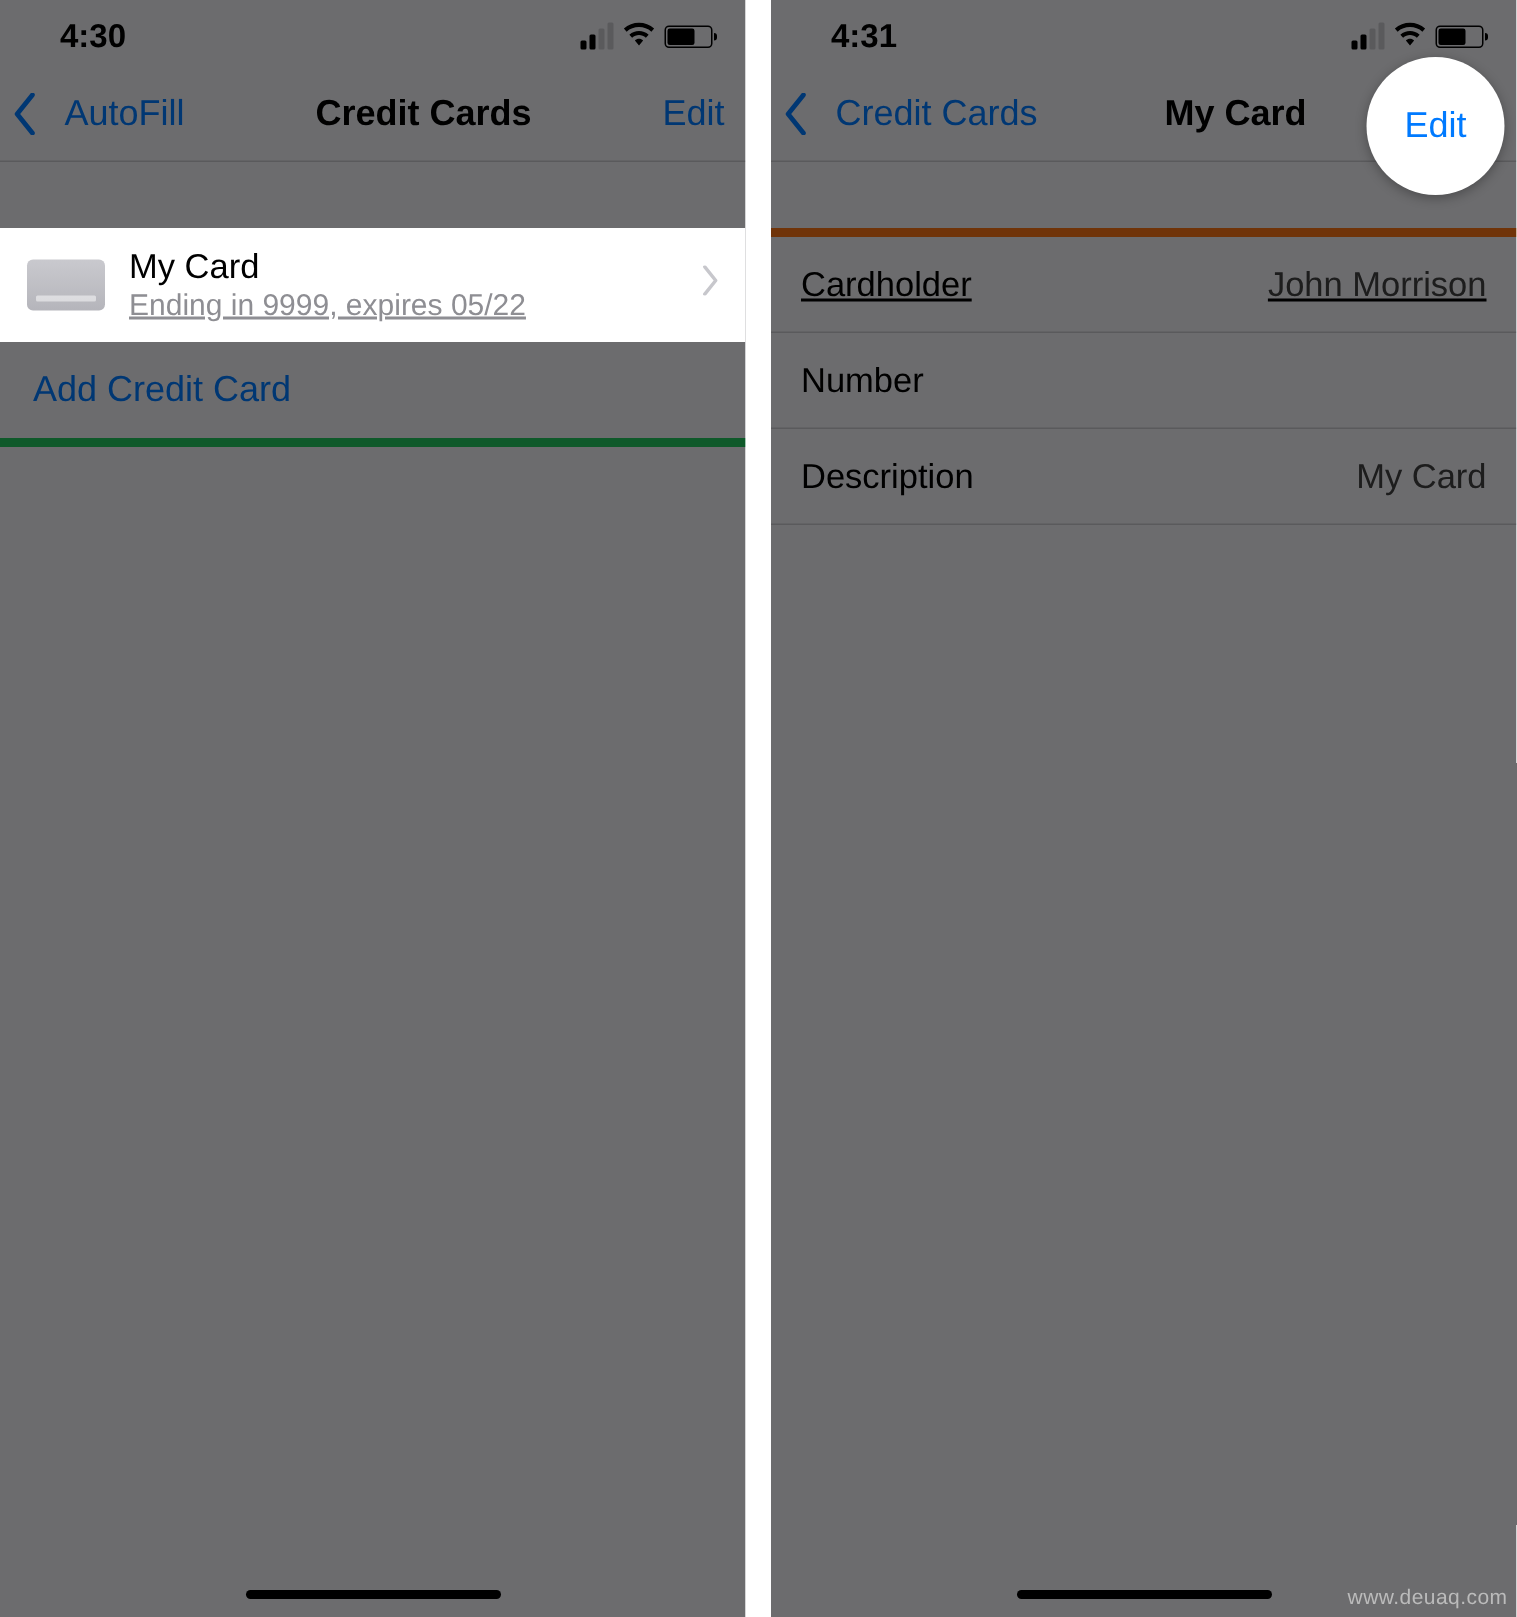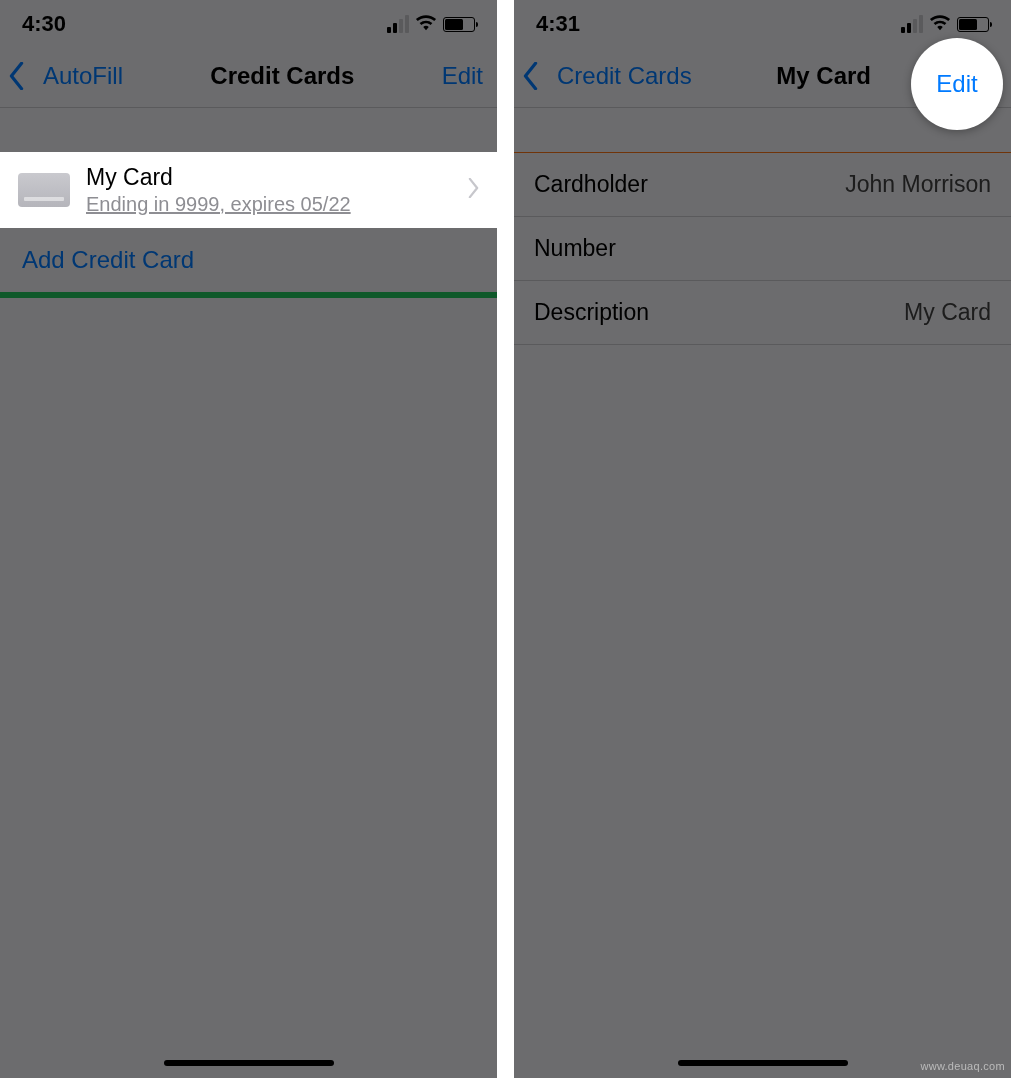--- a/index.html
+++ b/index.html
@@ -35,20 +35,21 @@
     
     .status-bar {
       height: 48px;
       display: flex;
       align-items: center;
       justify-content: space-between;
       padding: 0 22px;
       font-size: 22px;
       font-weight: 600;
       color: #000;
+      margin-left: 18px;
     }
     .status-icons { display: flex; gap: 6px; align-items: center; }
     .sb-sig { display: inline-flex; align-items: flex-end; gap: 2px; }
     .sb-sig span { width: 4px; background: #000; border-radius: 1px; }
     .sb-sig span:nth-child(1){height:6px}
     .sb-sig span:nth-child(2){height:10px}
     .sb-sig span:nth-child(3){height:14px;background:#c7c7cc}
     .sb-sig span:nth-child(4){height:18px;background:#c7c7cc}
     .sb-wifi svg { width: 22px; height: 18px; }
     .sb-batt { width: 32px; height: 15px; border: 1.5px solid #000; border-radius: 3px; position: relative; }
@@ -125,21 +126,21 @@
     .detail-section { background:#efeff4; margin-top:44px; }
     .detail-row {
       display: flex;
       justify-content: space-between;
       align-items: center;
       padding: 18px 20px;
       font-size: 23px;
       border-bottom: 1px solid #c7c7cc;
       background:#efeff4;
     }
-    .detail-row:first-child{border-top:1px solid #f97316;}
+    .detail-row:first-child{border-top:6px solid #f97316;text-decoration:underline;}
     .detail-label { color:#000; }
     .detail-value { color:#404040; text-align:right; }
     
     .highlight-circle {
       position: absolute;
       width: 92px; height: 92px;
       background: #fff;
       border-radius: 50%;
       top: 38px;
       right: 8px;
@@ -166,21 +167,21 @@
       transform: translateX(-50%);
       width: 170px;
       height: 6px;
       background: #000;
       border-radius: 3px;
     }
     .watermark {
       position:absolute;
       right:6px;
       bottom:6px;
-      font-size:11px;
+      font-size:14px;
       color:#bbb;
       z-index:100;
       letter-spacing:.3px;
       text-align:center;
     }
     .content-rest { position: relative; z-index: 1; }
   </style>
 </head>
 <body>
 

